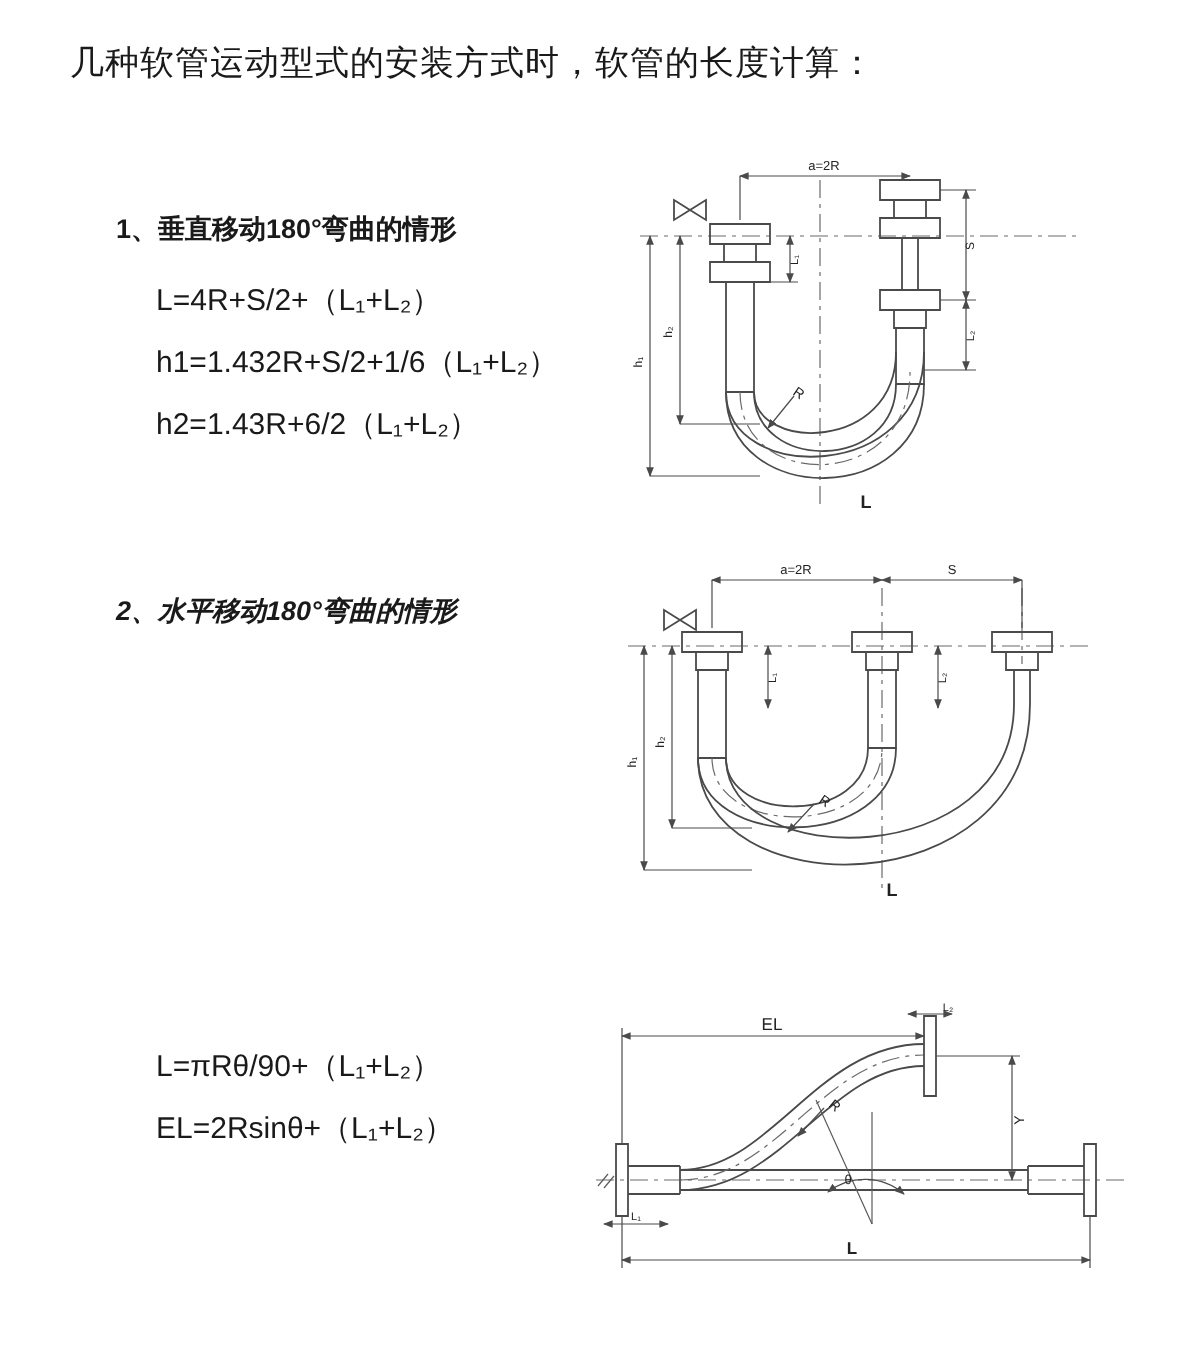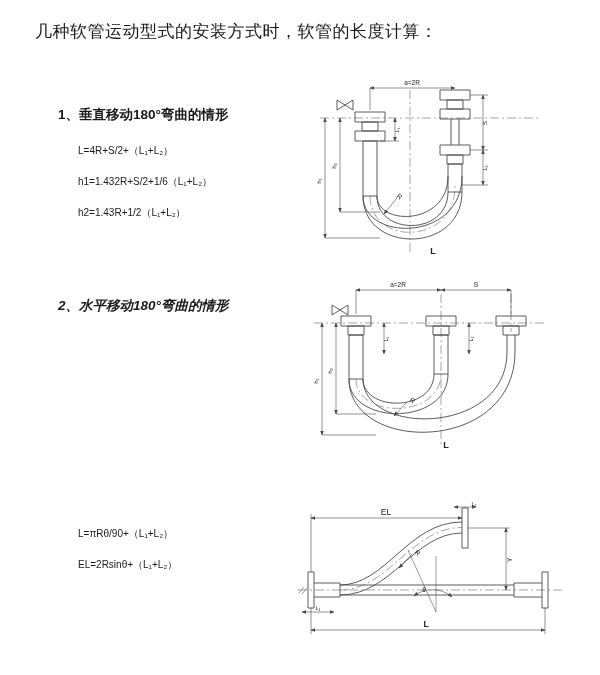--- a/index.html
+++ b/index.html
@@ -10,21 +10,21 @@
   }
   .page-title{
     position:absolute;left:35px;top:20px;font-size:17px;font-weight:normal;
     letter-spacing:0.5px;white-space:nowrap;
   }
   .section{position:absolute;left:46px;width:280px;margin-left:12px;}
   #sec1{top:106px;}
   #sec2{top:297px;font-style:italic;}
   #sec3{top:518px;}
   .sec-heading{font-size:13.5px;font-weight:600;margin:0 0 11px 0;white-space:nowrap;}
-  .formula{font-size:10px;margin:0 0 0 20px;line-height:31px;white-space:nowrap;}
+  .formula{font-size:15px;margin:0 0 0 20px;line-height:31px;white-space:nowrap;}
   .diagram{position:absolute;}
   #dia1{left:300px;top:66px;width:245px;height:192px;}
   #dia2{left:306px;top:276px;width:292px;height:176px;}
   #dia3{left:296px;top:500px;width:302px;height:146px;}
   svg{display:block;}
   svg line, svg path, svg rect, svg polygon{vector-effect:non-scaling-stroke;}
   .ln{stroke:#4a4a4a;stroke-width:0.9;fill:none;}
   .thin{stroke:#5a5a5a;stroke-width:0.6;fill:none;}
   .cl{stroke:#6a6a6a;stroke-width:0.6;fill:none;stroke-dasharray:9 3 2 3;}
   .dim{stroke:#4a4a4a;stroke-width:0.6;fill:none;}
@@ -32,21 +32,21 @@
 </style>
 </head>
 <body>
 
 <div class="page-title">几种软管运动型式的安装方式时，软管的长度计算：</div>
 
 <div class="section" id="sec1">
   <div class="sec-heading">1、垂直移动180°弯曲的情形</div>
   <div class="formula">L=4R+S/2+（L₁+L₂）</div>
   <div class="formula">h1=1.432R+S/2+1/6（L₁+L₂）</div>
-  <div class="formula">h2=1.43R+1/2（L₁+L₂）</div>
+  <div class="formula">h2=1.43R+6/2（L₁+L₂）</div>
 </div>
 
 <div class="section" id="sec2">
   <div class="sec-heading">2、水平移动180°弯曲的情形</div>
 </div>
 
 <div class="section" id="sec3">
   <div class="formula">L=πRθ/90+（L₁+L₂）</div>
   <div class="formula">EL=2Rsinθ+（L₁+L₂）</div>
 </div>

